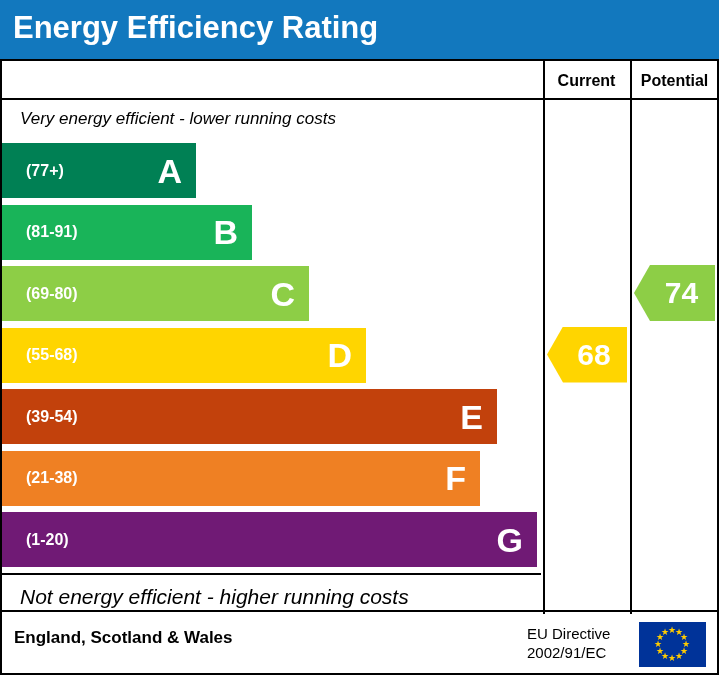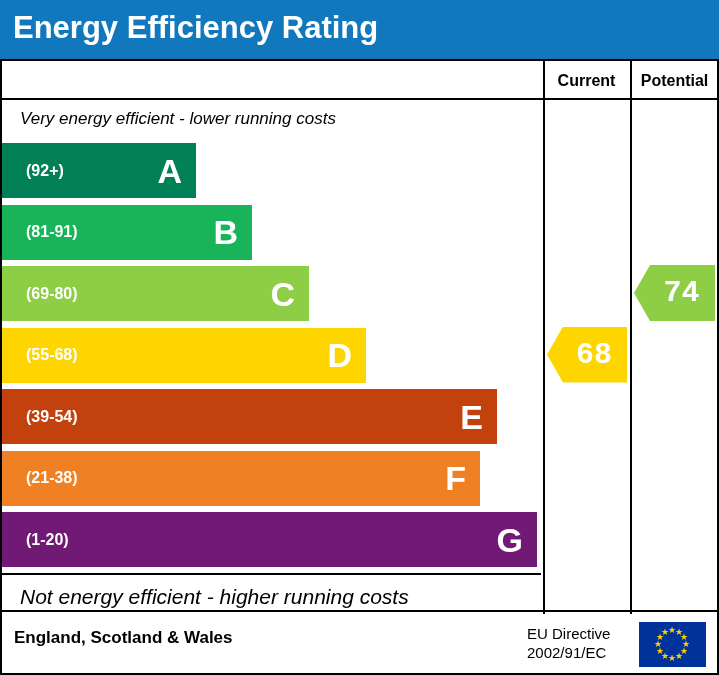--- a/index.html
+++ b/index.html
@@ -86,21 +86,20 @@
   .band .letter{
     position:absolute;right:14px;top:50%;transform:translateY(-50%);
     font-size:34px;font-weight:bold;color:#ffffff;
     line-height:1;
   }
   
   .arrow{
     position:absolute;
     height:56px;
     display:block;
-    font-family:Liberation Mono, monospace;
   }
   .arrow .val{
     position:absolute;top:50%;left:0;right:0;
     transform:translateY(-50%);
     text-align:center;
     font-size:30px;font-weight:bold;color:#ffffff;
     padding-left:14px;
     box-sizing:border-box;
     line-height:1;
   }
@@ -143,21 +142,21 @@
 
     <div class="hdr-cell hdr-current">Current</div>
     <div class="hdr-cell hdr-potential">Potential</div>
 
     <div class="cap-top">
       <span>Very energy efficient - lower running costs</span>
     </div>
 
     <div class="bands" id="bands">
         <div class="band" style="top: 2px; width: 194px; background: rgb(0, 128, 84);">
-          <span class="range" style="color: rgb(255, 255, 255);">(92+)</span>
+          <span class="range" style="color: rgb(255, 255, 255);">(77+)</span>
           <span class="letter">A</span>
         </div>
         <div class="band" style="top: 63.5px; width: 250px; background: rgb(25, 180, 89);">
           <span class="range" style="color: rgb(255, 255, 255);">(81-91)</span>
           <span class="letter">B</span>
         </div>
         <div class="band" style="top: 125px; width: 307px; background: rgb(141, 206, 70);">
           <span class="range" style="color: rgb(255, 255, 255);">(69-80)</span>
           <span class="letter">C</span>
         </div>

